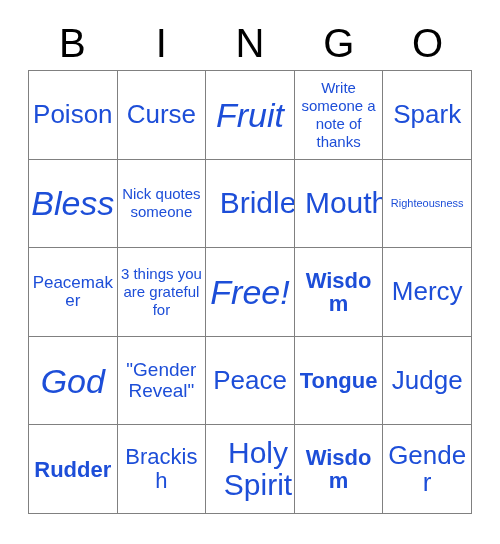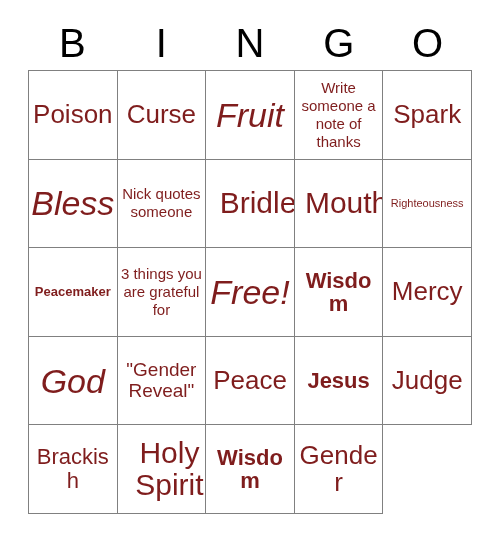--- a/index.html
+++ b/index.html
@@ -70,32 +70,32 @@
     padding: 1px 2px;
     overflow: hidden;
     background: #ffffff;
   }
 
   .cell-text {
     display: block;
     width: 100%;
     line-height: 1.06;
     word-wrap: break-word;
-    color: #7f1d1d;
+    color: #1d4ed8;
   }
 
   
   .fs-xxl .cell-text { font-size: 34px; font-style: italic; }
   .fs-xl  .cell-text { font-size: 30px; margin-left: 16px; }
   .fs-l   .cell-text { font-size: 26px; }
   .fs-m   .cell-text { font-size: 22px; font-weight: bold; }
   .fs-s   .cell-text { font-size: 19px; }
   .fs-xs  .cell-text { font-size: 22px; line-height: 1.12; }
   .fs-xxs .cell-text { font-size: 15px; line-height: 1.2; }
-  .fs-t   .cell-text { font-size: 13px; font-weight: bold; }
+  .fs-t   .cell-text { font-size: 17px; }
   .fs-tt  .cell-text { font-size: 11px; }
 </style>
 </head>
 <body>
 
 <div class="card">
 
   <div class="header-row">
     <div class="header-cell">
       <span>B</span>
@@ -163,24 +163,27 @@
       <div class="cell fs-xxl">
         <span class="cell-text">God</span>
       </div>
       <div class="cell fs-s">
         <span class="cell-text">"Gender Reveal"</span>
       </div>
       <div class="cell fs-l">
         <span class="cell-text">Peace</span>
       </div>
       <div class="cell fs-m">
-        <span class="cell-text">Jesus</span>
+        <span class="cell-text">Tongue</span>
       </div>
       <div class="cell fs-l">
         <span class="cell-text">Judge</span>
+      </div>
+      <div class="cell fs-m">
+        <span class="cell-text">Rudder</span>
       </div>
       <div class="cell fs-xs">
         <span class="cell-text">Brackish</span>
       </div>
       <div class="cell fs-xl">
         <span class="cell-text">Holy Spirit</span>
       </div>
       <div class="cell fs-m">
         <span class="cell-text">Wisdom</span>
       </div>

